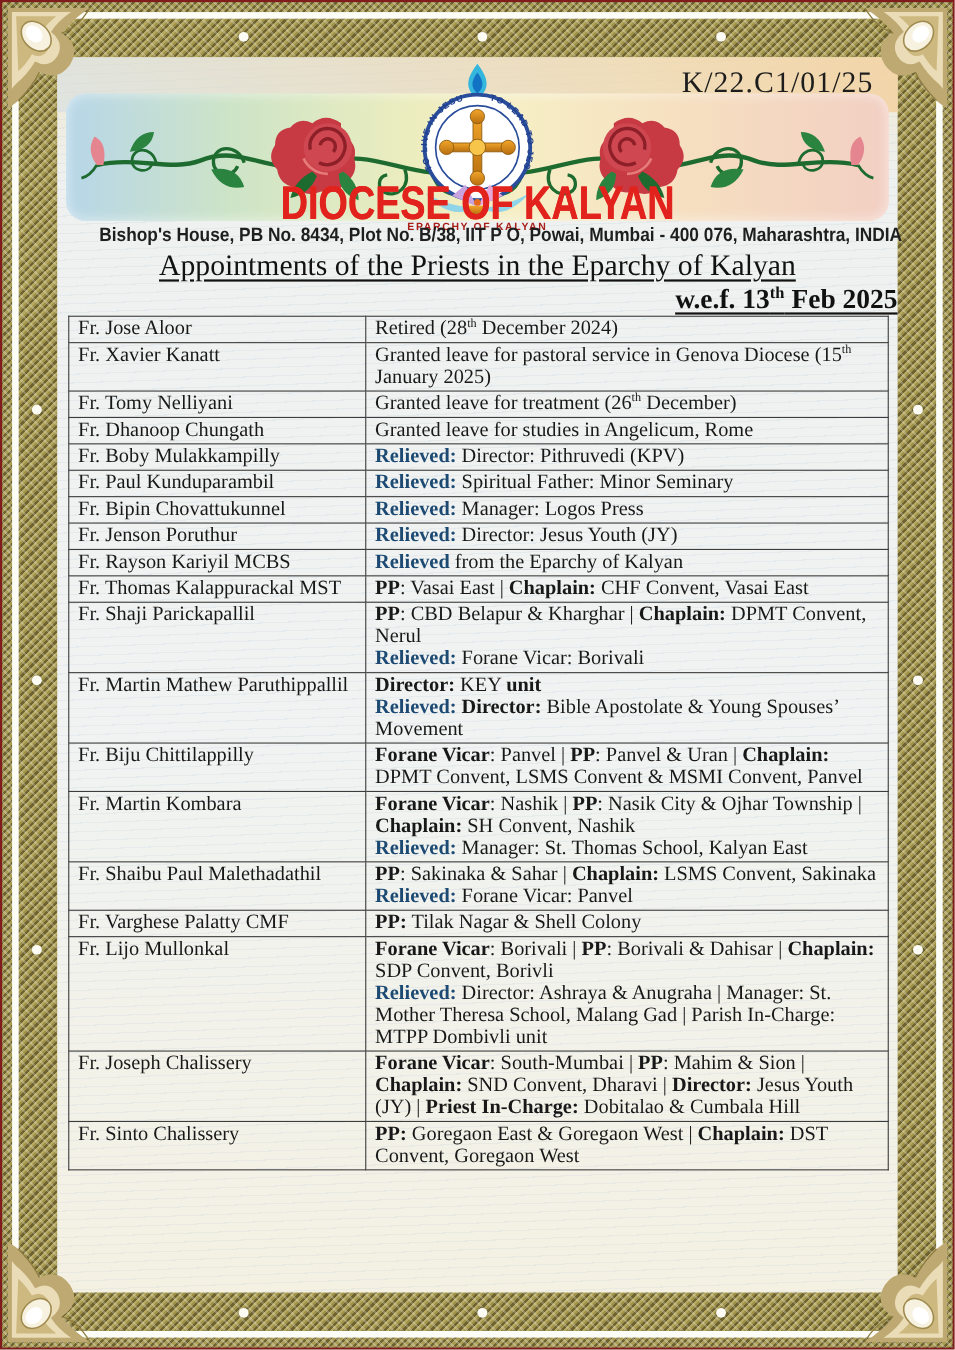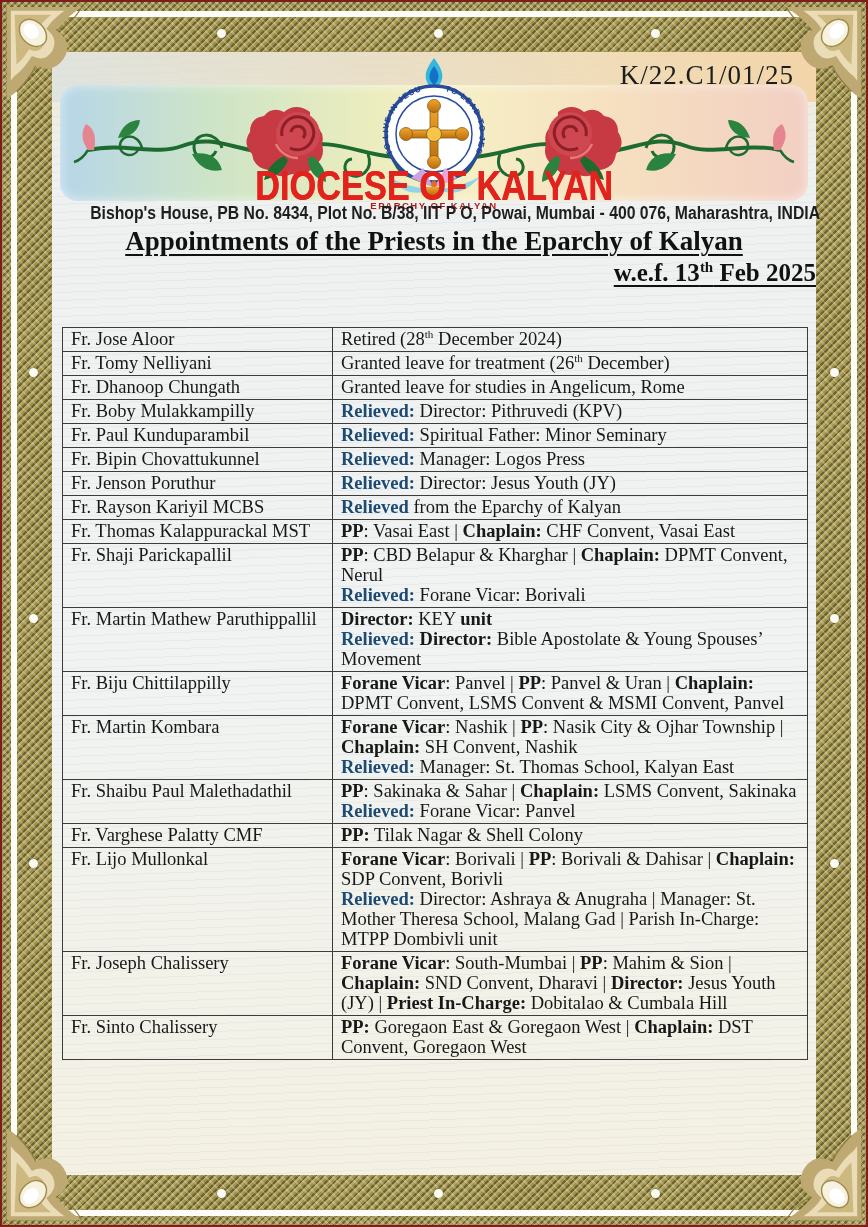--- a/index.html
+++ b/index.html
@@ -48,30 +48,30 @@
   .logo-caption { margin-top:-8px; font-family:"Liberation Sans", sans-serif; font-weight:bold;
     font-size:9.5px; letter-spacing:1.5px; color:#a81d17; }
 
   .org-name { position:absolute; top:112px; left:0; right:0; text-align:center; z-index:7;
     font-family:"Liberation Sans", sans-serif; font-weight:bold; font-size:39px; color:#e2231d;
     transform:scale(0.88,1.1); letter-spacing:0px; text-shadow:0.5px 0 #e2231d; }
   .address { position:absolute; top:151px; left:0; right:0; text-align:center; z-index:7;
     font-family:"Liberation Sans", sans-serif; font-weight:bold; font-size:17.5px; color:#1e1e1e;
     transform:scaleX(0.9); white-space:nowrap; }
   .doc-title { position:absolute; top:174px; left:0; right:0; text-align:center;
-    font-weight:bold; font-size:27px; color:#111;
+    font-weight:normal; font-size:27px; color:#111;
     text-decoration:underline; text-decoration-thickness:2px; text-underline-offset:4px; }
   .wef { position:absolute; top:207px; left:0; right:0; text-align:right;
     font-weight:bold; font-size:25px; color:#111;
     text-decoration:underline; text-decoration-thickness:2px; text-underline-offset:4px; }
   .wef sup, td sup { font-size:0.6em; vertical-align:super; line-height:0; }
 
   
   table.appts { position:absolute; top:235px; left:10px; width:746px;
-    border-collapse:collapse; table-layout:fixed;margin-top:40px; }
+    border-collapse:collapse; table-layout:fixed; }
   table.appts td { border:1.6px solid #3c3c3c; vertical-align:top;
     font-size:18.5px; line-height:20px; padding:1px 8px 2px 8px; color:#181818; }
   td.priest { width:270px; }
   .seg-b { font-weight:bold; }
   .seg-r { font-weight:bold; color:#1d4a73; }
 </style>
 </head>
 <body>
 
 <div class="page">
@@ -204,20 +204,24 @@
     <div class="doc-title">Appointments of the Priests in the Eparchy of Kalyan</div>
     <div class="wef"><span>w.e.f. 13</span><sup>th</sup><span> Feb 2025</span></div>
 
     <table class="appts">
       <tbody>
           <tr>
             <td class="priest">Fr. Jose Aloor</td>
             <td><span class="seg-n">Retired (28</span><sup class="seg-sup">th</sup><span class="seg-n"> December 2024)</span></td>
           </tr>
           <tr>
+            <td class="priest">Fr. Xavier Kanatt</td>
+            <td><span class="seg-n">Granted leave for pastoral service in Genova Diocese (15</span><sup class="seg-sup">th</sup><span class="seg-n"> January 2025)</span></td>
+          </tr>
+          <tr>
             <td class="priest">Fr. Tomy Nelliyani</td>
             <td><span class="seg-n">Granted leave for treatment (26</span><sup class="seg-sup">th</sup><span class="seg-n"> December)</span></td>
           </tr>
           <tr>
             <td class="priest">Fr. Dhanoop Chungath</td>
             <td><span class="seg-n">Granted leave for studies in Angelicum, Rome</span></td>
           </tr>
           <tr>
             <td class="priest">Fr. Boby Mulakkampilly</td>
             <td><span class="seg-r">Relieved:</span><span class="seg-n"> Director: Pithruvedi (KPV)</span></td>

